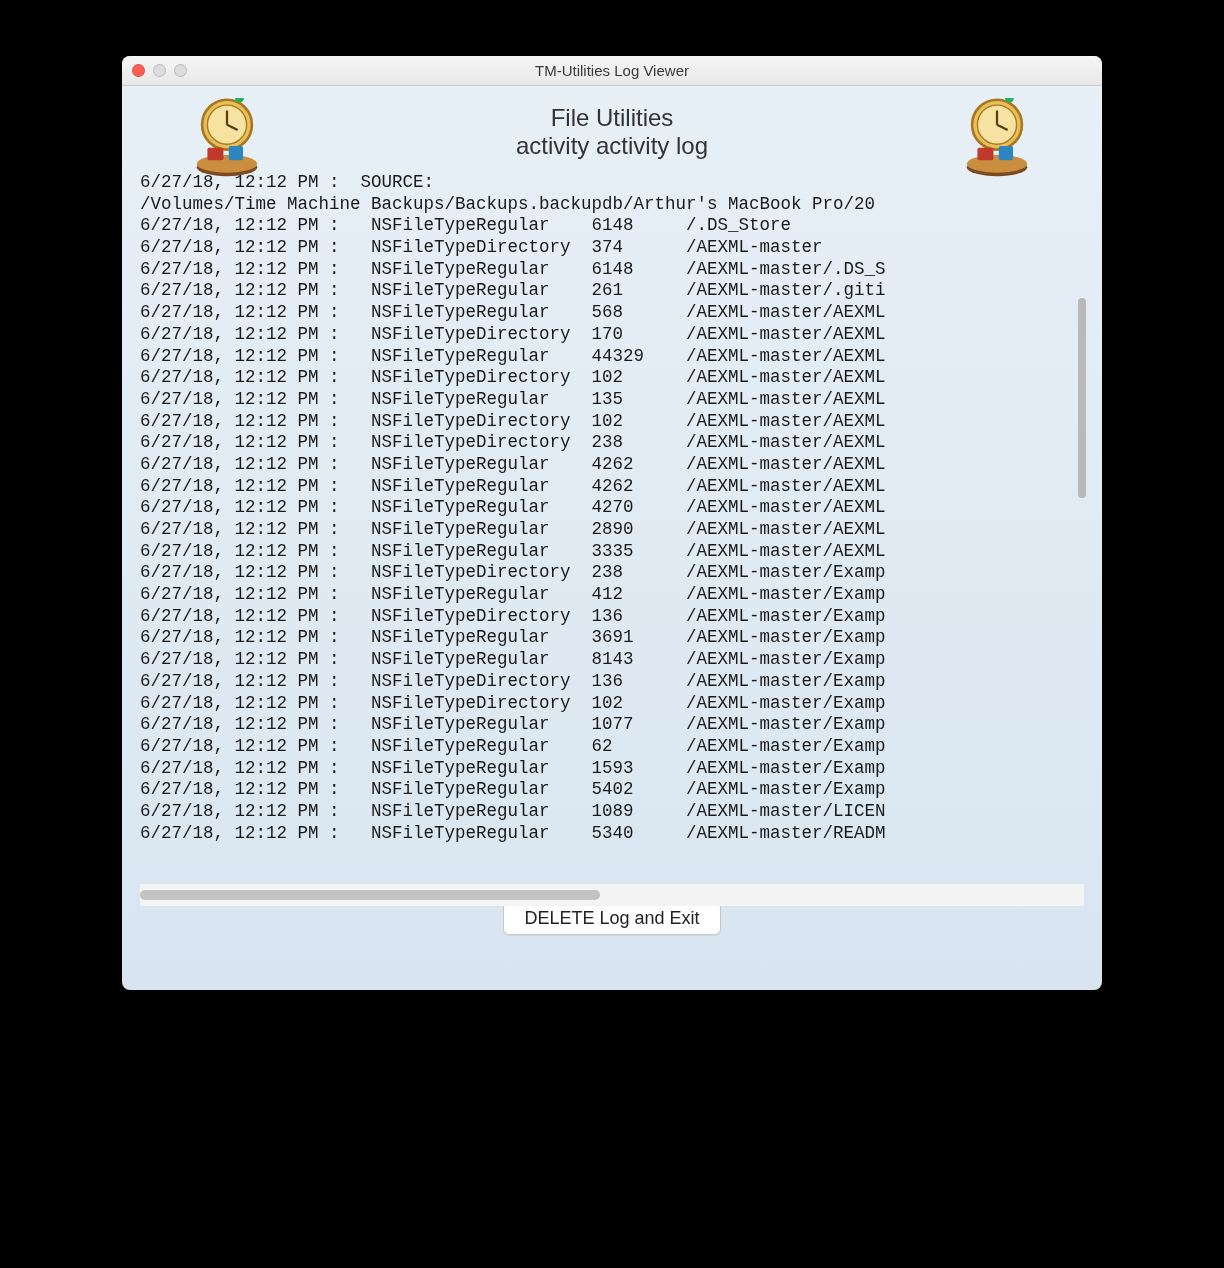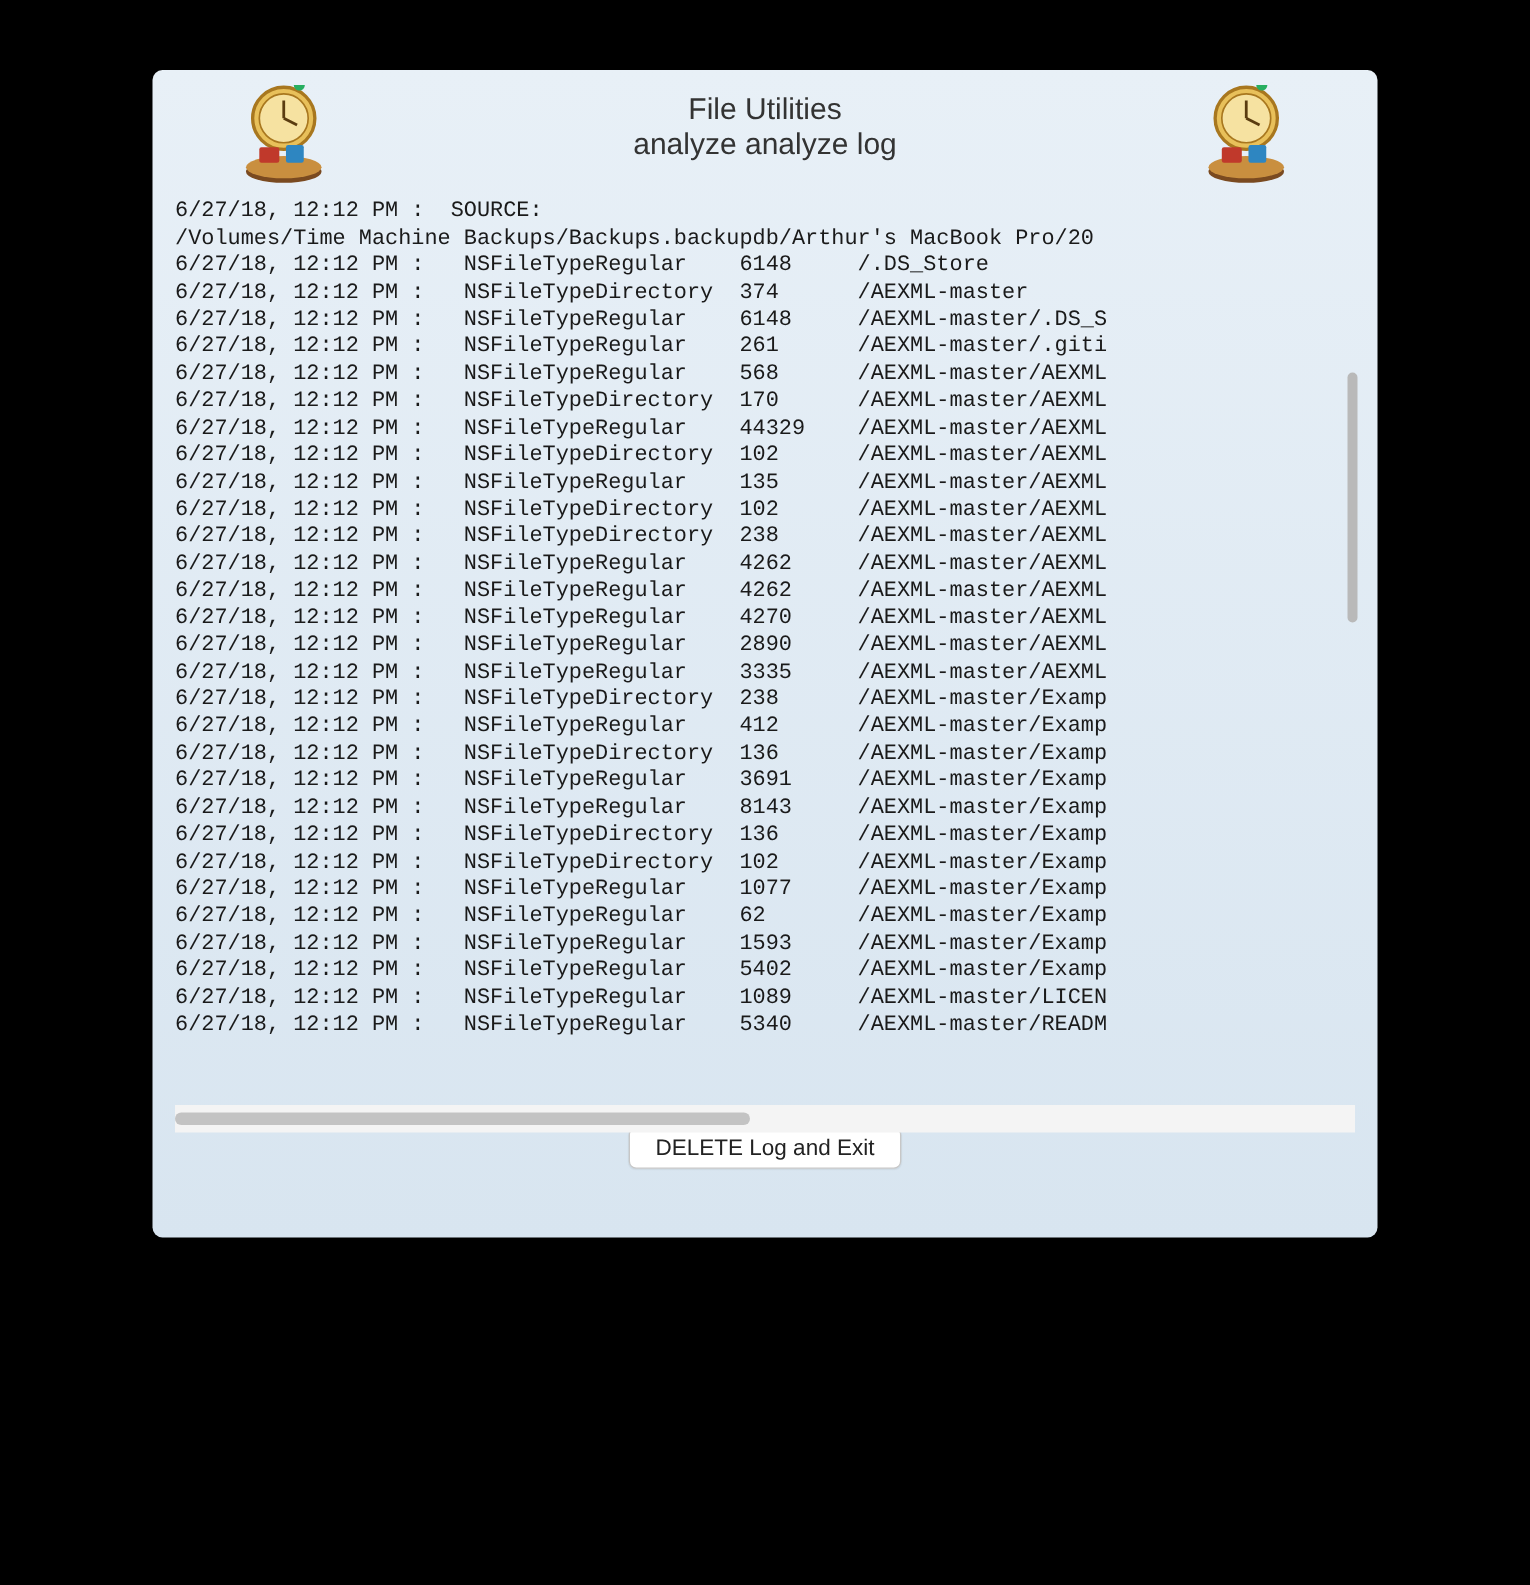--- a/index.html
+++ b/index.html
@@ -78,21 +78,21 @@
       color: #333;
       font-weight: 400;
     }
     .header-sub {
       font-size: 24px;
       color: #333;
       font-weight: 400;
     }
     .log-wrap {
       flex: 1;
-      margin: 21px 18px 0 18px;
+      margin: 4px 18px 0 18px;
       position: relative;
       overflow: hidden;
     }
     .log-area {
       width: 100%;
       height: 100%;
       font-family: "Menlo", "Monaco", "Courier New", monospace;
       font-size: 17.5px;
       line-height: 1.24;
       color: #1a1a1a;
@@ -141,20 +141,28 @@
       color: #222;
       box-shadow: 0 1px 1px rgba(0,0,0,0.06);
       cursor: pointer;
     }
   </style>
 </head>
 <body>
 
 <div class="window">
 
+  <div class="titlebar">
+    <div class="traffic">
+      <div class="light close-l"></div>
+      <div class="light min-l"></div>
+      <div class="light zoom-l"></div>
+    </div>
+    <div class="title-text">TM-Utilities Log Viewer</div>
+  </div>
 
   <div class="header-area">
     <div class="app-icon left">
       <svg viewBox="0 0 100 90">
         <ellipse cx="50" cy="78" rx="34" ry="10" fill="#7a4a20"></ellipse>
         <ellipse cx="50" cy="74" rx="34" ry="10" fill="#c98f3f"></ellipse>
         <circle cx="50" cy="30" r="28" fill="#e8c05a" stroke="#a8771f" stroke-width="3"></circle>
         <circle cx="50" cy="30" r="22" fill="#f6e2a1" stroke="#a8771f" stroke-width="1.5"></circle>
         <line x1="50" y1="30" x2="50" y2="14" stroke="#5a3c10" stroke-width="2.5"></line>
         <line x1="50" y1="30" x2="62" y2="36" stroke="#5a3c10" stroke-width="2.5"></line>
@@ -171,21 +179,21 @@
         <circle cx="50" cy="30" r="22" fill="#f6e2a1" stroke="#a8771f" stroke-width="1.5"></circle>
         <line x1="50" y1="30" x2="50" y2="14" stroke="#5a3c10" stroke-width="2.5"></line>
         <line x1="50" y1="30" x2="62" y2="36" stroke="#5a3c10" stroke-width="2.5"></line>
         <rect x="28" y="56" width="18" height="14" rx="2" fill="#c0392b"></rect>
         <rect x="52" y="54" width="16" height="16" rx="2" fill="#2e86c1"></rect>
         <circle cx="64" y="60" r="5" fill="#27ae60"></circle>
       </svg>
     </div>
     <div class="header-titles">
       <div class="header-main">File Utilities</div>
-      <div class="header-sub">analyze analyze log</div>
+      <div class="header-sub">activity activity log</div>
     </div>
   </div>
 
   <div class="log-wrap">
     <div class="log-area" id="log-area">6/27/18, 12:12 PM :  SOURCE:
 /Volumes/Time Machine Backups/Backups.backupdb/Arthur's MacBook Pro/20
 6/27/18, 12:12 PM :   NSFileTypeRegular    6148     /.DS_Store
 6/27/18, 12:12 PM :   NSFileTypeDirectory  374      /AEXML-master
 6/27/18, 12:12 PM :   NSFileTypeRegular    6148     /AEXML-master/.DS_S
 6/27/18, 12:12 PM :   NSFileTypeRegular    261      /AEXML-master/.giti

